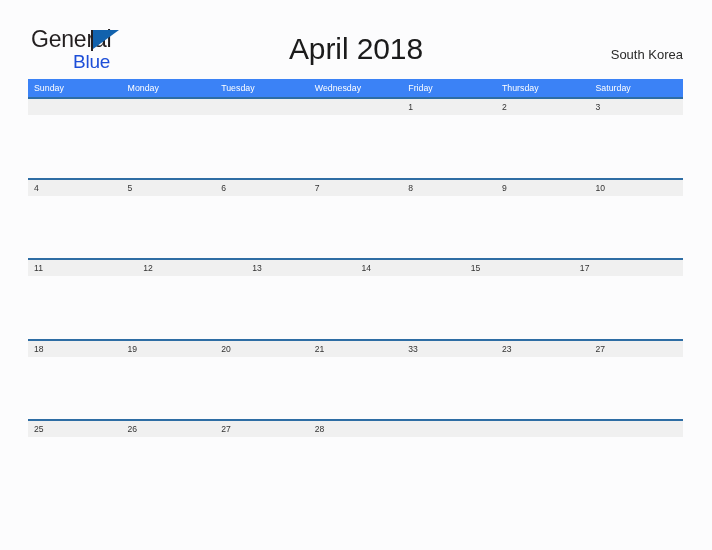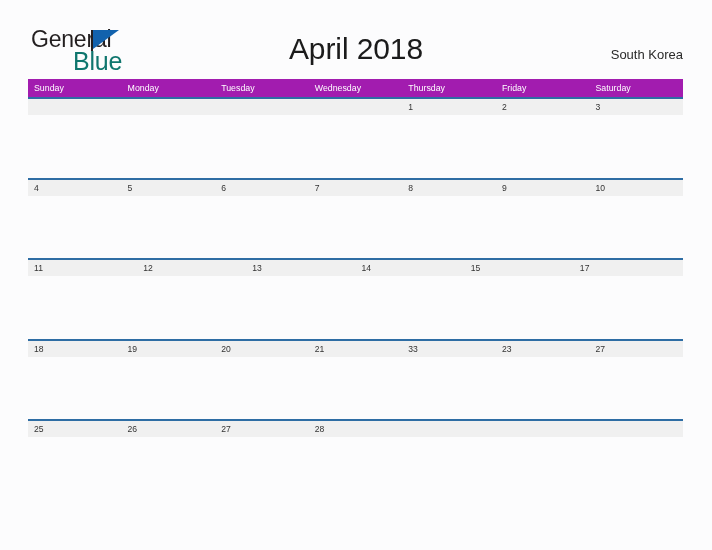--- a/index.html
+++ b/index.html
@@ -58,23 +58,23 @@
     left: 60px;
     top: 2px;
     width: 2px;
     height: 21px;
     background: #231f20;
   }
   .logo-blue {
     position: absolute;
     left: 42px;
     top: 22px;
-    font-size: 25px;
+    font-size: 19px;
     line-height: 23px;
-    color: #0f766e;
+    color: #1d4ed8;
     letter-spacing: -0.2px;
     white-space: nowrap;
   }
 
   
   .month-title {
     position: absolute;
     left: 0;
     top: 32px;
     width: 712px;
@@ -103,21 +103,21 @@
     position: absolute;
     left: 28px;
     top: 79px;
     width: 655px;
   }
 
   .weekday-row {
     display: flex;
     width: 655px;
     height: 18px;
-    background: #a21caf;
+    background: #3b82f6;
   }
   .weekday-cell {
     flex: 1 1 0;
     min-width: 0;
     color: #ffffff;
     font-size: 8.8px;
     line-height: 18px;
     padding-left: 6px;
     box-sizing: border-box;
     white-space: nowrap;
@@ -181,22 +181,22 @@
 
 </div>
 
 <div class="calendar">
 
   <div class="weekday-row">
     <div class="weekday-cell">Sunday</div>
     <div class="weekday-cell">Monday</div>
     <div class="weekday-cell">Tuesday</div>
     <div class="weekday-cell">Wednesday</div>
+    <div class="weekday-cell">Friday</div>
     <div class="weekday-cell">Thursday</div>
-    <div class="weekday-cell">Friday</div>
     <div class="weekday-cell">Saturday</div>
   </div>
 
   <div class="week-row">
     <div class="day-cell empty">
       <div class="day-number-strip"></div>
       <div class="day-body">
         <div class="event-text"></div>
       </div>
     </div>

